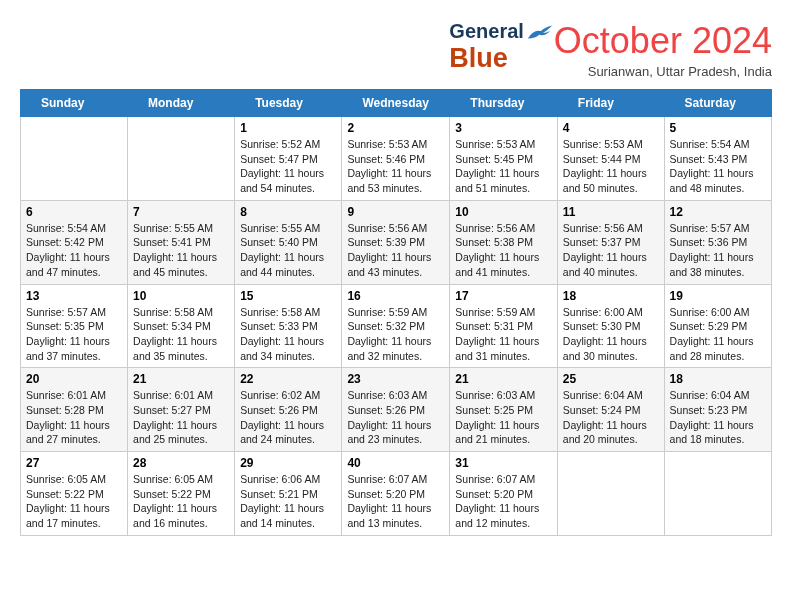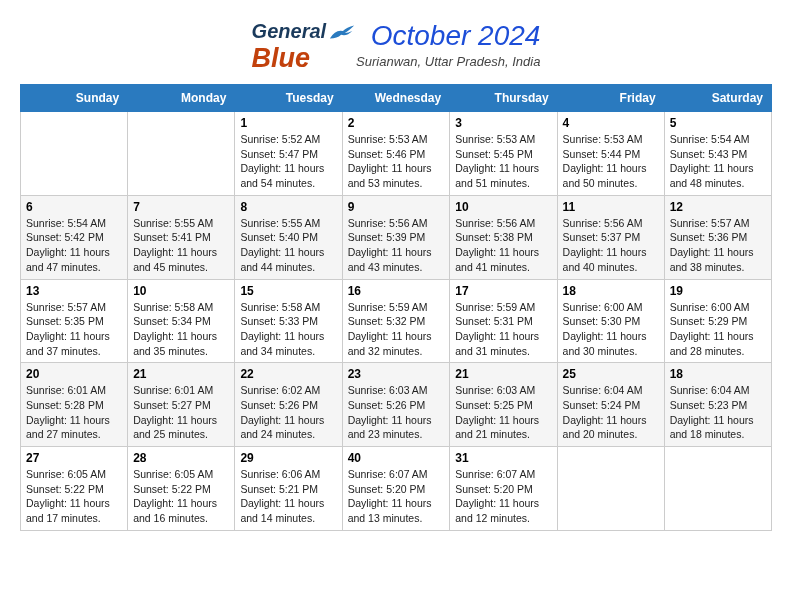--- a/index.html
+++ b/index.html
@@ -5,53 +5,52 @@
     * { box-sizing: border-box; margin: 0; padding: 0; }
     body {
       font-family: Arial, sans-serif;
       background: #fff;
       width: 792px;
       min-height: 612px;
       padding: 20px;
     }
     .header {
       display: flex;
-      justify-content: center;
+      justify-content: flex-end;
       align-items: flex-start;
       margin-bottom: 10px;
-      font-style: italic;
     }
     .logo {
       display: flex;
       flex-direction: column;
       align-items: flex-start;
     }
     .title-section {
       text-align: right;
     }
     .month-title {
-      font-size: 28px;
-      color: #1d4ed8;
+      font-size: 36px;
+      color: #ef4444;
       font-weight: normal;
     }
     .location {
       font-size: 13px;
       color: #444;
       margin-top: 2px;
     }
     .calendar {
       width: 100%;
       border-collapse: collapse;
       font-size: 11px;
     }
     .calendar th {
       background: #2a7abf;
       color: #fff;
-      padding: 6px 8px;
-      text-align: right;
+      padding: 6px 20px;
+      text-align: left;
       font-size: 12px;
       font-weight: bold;
       border: 1px solid #2a7abf;
     }
     .calendar td {
       border: 1px solid #ccc;
       vertical-align: top;
       padding: 4px 5px;
       width: 108px;
       min-height: 80px;

